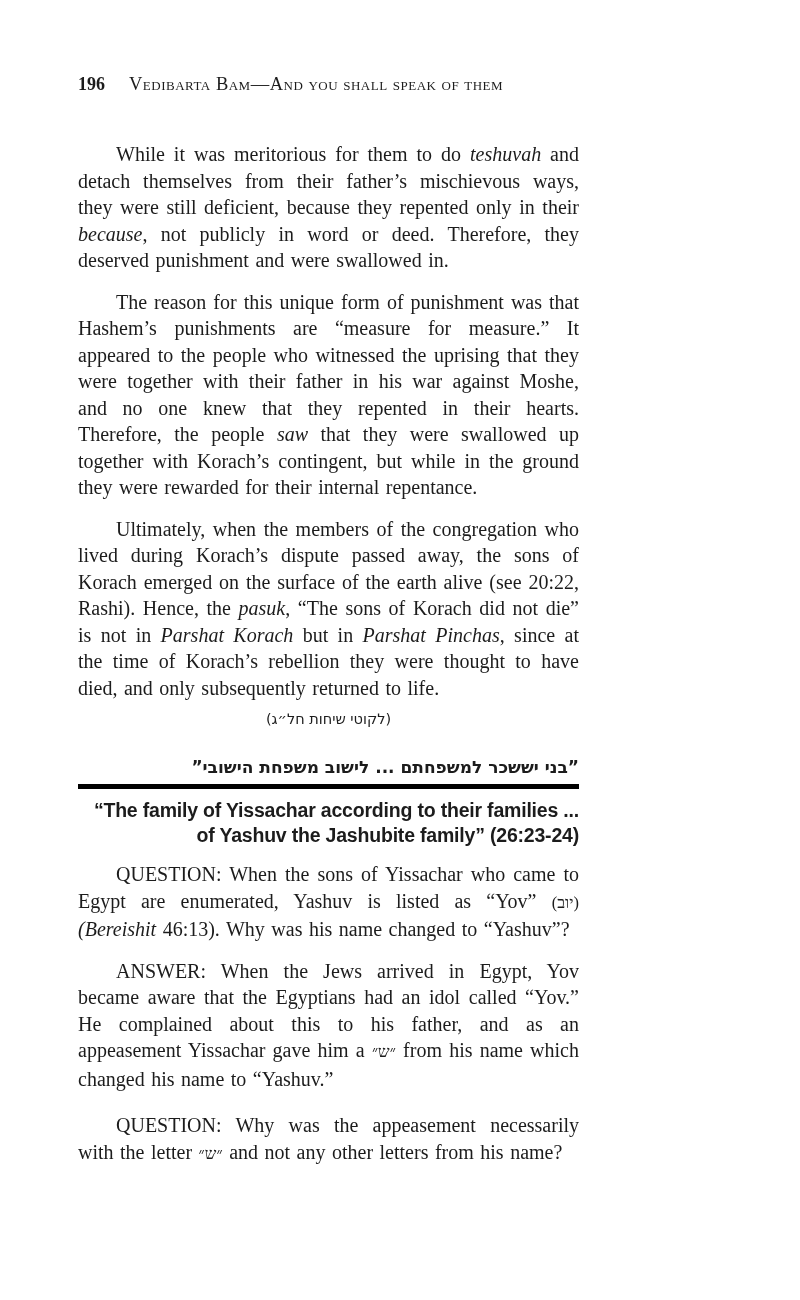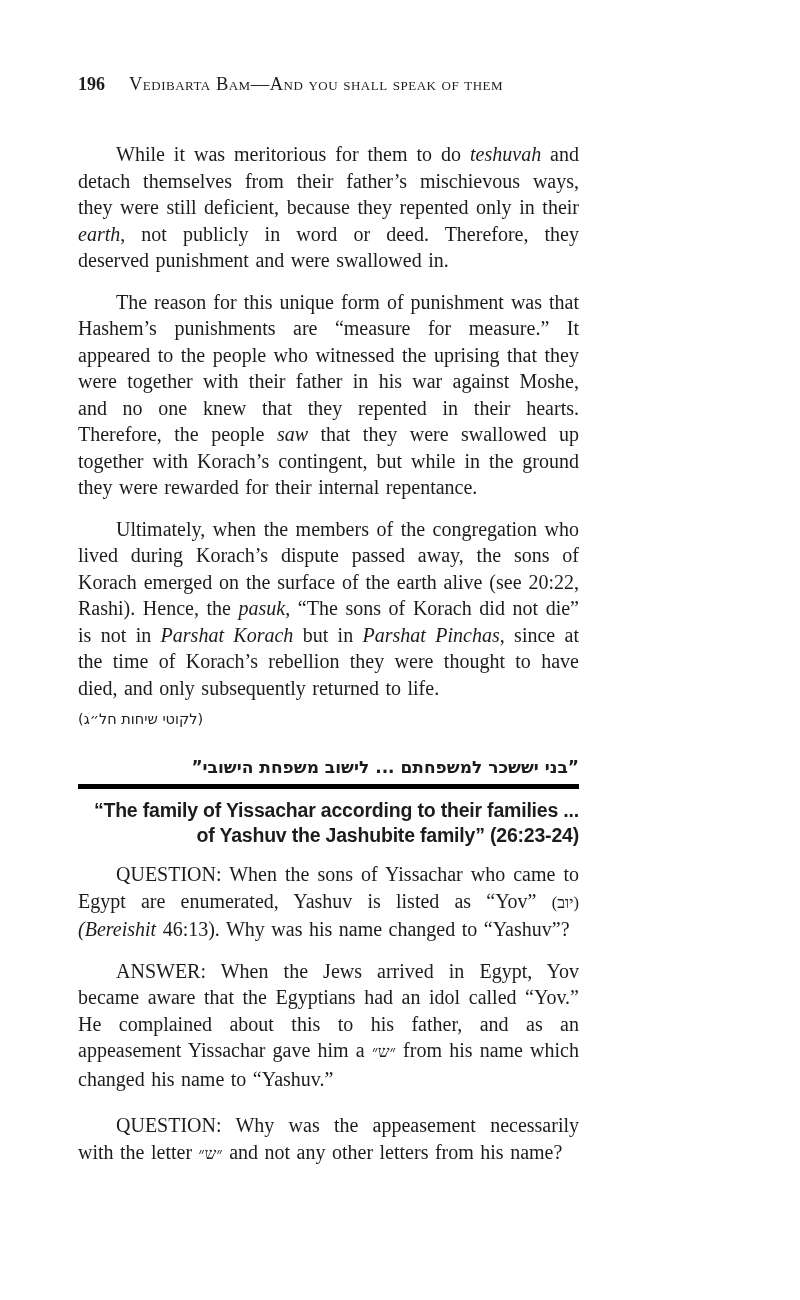--- a/index.html
+++ b/index.html
@@ -43,21 +43,21 @@
     word-spacing: 1.5px;
   }
   .indent { text-indent: 38px; }
   .seg-i { font-style: italic; }
   .seg-he {
     font-family: Liberation Serif, serif;
     font-size: 0.82em;
   }
   .citation {
     direction: rtl;
-    text-align: left;
+    text-align: center;
     font-size: 14.5px;
     font-family: "DejaVu Sans", sans-serif;
     margin: -5px 0 0 0;
   }
   .hebrew-heading {
     direction: rtl;
     text-align: right;
     font-family: "DejaVu Sans", sans-serif;
     font-weight: bold;
     font-size: 17px;
@@ -83,21 +83,21 @@
 </head>
 <body>
 
 <div class="page">
 
   <header class="running-head">
     <span class="pagenum">196</span>
     <span class="booktitle">Vedibarta Bam—And you shall speak of them</span>
   </header>
 
-  <p class="body-para indent"><span>While it was meritorious for them to do </span><span class="seg-i">teshuvah</span><span> and detach themselves from their father’s mischievous ways, they were still deficient, because they repented only in their </span><span class="seg-i">earth</span><span>, not publicly in word or deed. Therefore, they deserved punishment and were swallowed in.</span></p>
+  <p class="body-para indent"><span>While it was meritorious for them to do </span><span class="seg-i">teshuvah</span><span> and detach themselves from their father’s mischievous ways, they were still deficient, because they repented only in their </span><span class="seg-i">because</span><span>, not publicly in word or deed. Therefore, they deserved punishment and were swallowed in.</span></p>
 
   <p class="body-para indent"><span>The reason for this unique form of punishment was that Hashem’s punishments are “measure for measure.” It appeared to the people who witnessed the uprising that they were together with their father in his war against Moshe, and no one knew that they repented in their hearts. Therefore, the people </span><span class="seg-i">saw</span><span> that they were swallowed up together with Korach’s contingent, but while in the ground they were rewarded for their internal repentance.</span></p>
 
   <p class="body-para indent"><span>Ultimately, when the members of the congregation who lived during Korach’s dispute passed away, the sons of Korach emerged on the surface of the earth alive (see 20:22, Rashi). Hence, the </span><span class="seg-i">pasuk</span><span>, “The sons of Korach did not die” is not in </span><span class="seg-i">Parshat Korach</span><span> but in </span><span class="seg-i">Parshat Pinchas</span><span>, since at the time of Korach’s rebellion they were thought to have died, and only subsequently returned to life.</span></p>
 
   <p class="citation">(לקוטי שיחות חל״ג)</p>
 
   <h2 class="hebrew-heading">”בני יששכר למשפחתם ... לישוב משפחת הישובי”</h2>
 
   <div class="rule"></div>

